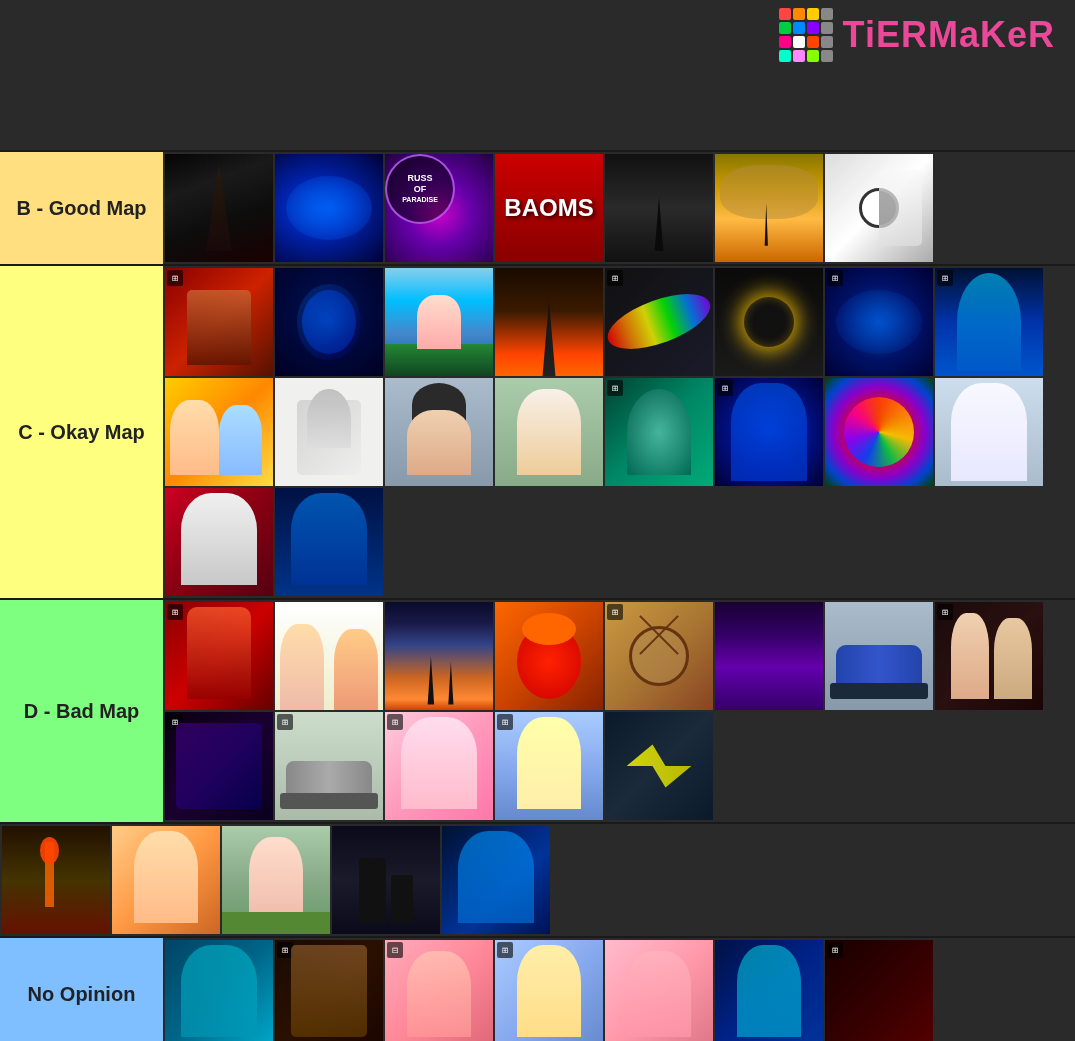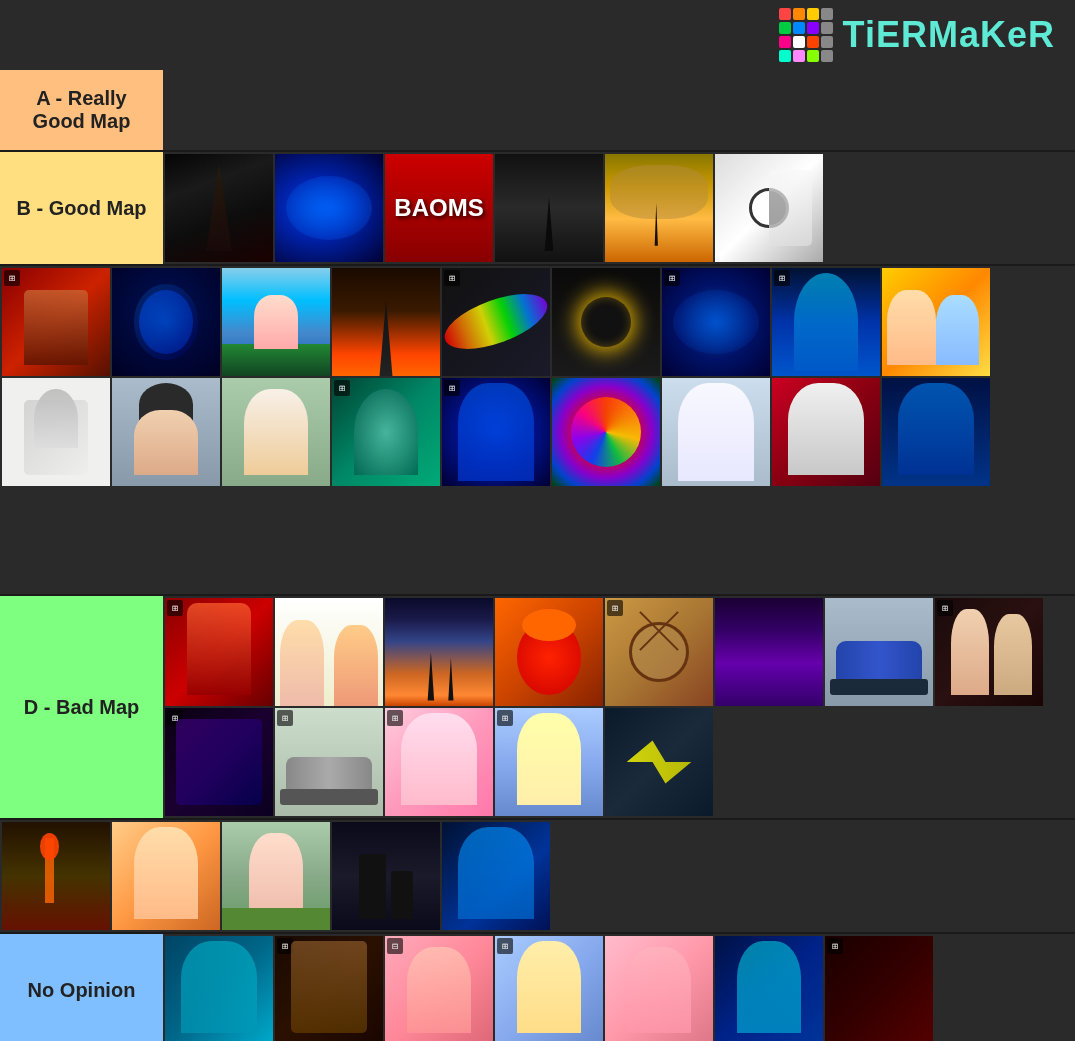--- a/index.html
+++ b/index.html
@@ -35,21 +35,21 @@
 
     .logo-cell {
       width: 12px;
       height: 12px;
       border-radius: 2px;
     }
 
     .logo-text {
       font-size: 36px;
       font-weight: bold;
-      color: #5eead4;
+      color: #ec4899;
       letter-spacing: 1px;
     }
 
     .tier-row {
       display: flex;
       min-height: 80px;
       border-bottom: 2px solid #1a1a1a;
     }
 
     .tier-label {
@@ -143,38 +143,42 @@
       <div class="logo-cell" style="background:#888;"></div>
     </div>
     <div class="logo-text">TiERMaKeR</div>
   </div>
 </div>
 
 <div>
 
 
   <div class="tier-row">
-    <div class="tier-label a-tier">A - Really Good Map</div>
     <div class="tier-items" style="min-height:80px;"></div>
   </div>
 
   <div class="tier-row" style="min-height:110px;">
     <div class="tier-label b-tier">B - Good Map</div>
     <div class="tier-items">
 
       <div class="tier-item img-b1">
         <div style="width:100%;height:100%;background:linear-gradient(160deg,#050505 0%,#1a1a1a 30%,#0d0d0d 60%,#1a0000 100%);position:relative;">
           <div style="position:absolute;top:10%;left:30%;width:40%;height:80%;background:linear-gradient(180deg,#2a1a0a,#1a0a0a);opacity:0.8;clip-path:polygon(50% 0,80% 100%,20% 100%)"></div>
         </div>
       </div>
 
       <div class="tier-item" style="background:radial-gradient(ellipse at 40% 50%, #0044cc 0%, #0022aa 40%, #000033 100%);">
         <div style="position:absolute;top:20%;left:10%;width:80%;height:60%;background:radial-gradient(ellipse, rgba(0,100,255,0.8), transparent);border-radius:50%;"></div>
       </div>
 
+      <div class="tier-item" style="background:radial-gradient(circle at 50% 55%, #cc00cc 0%, #6600aa 40%, #220044 100%);">
+        <div style="width:70px;height:70px;border-radius:50%;background:rgba(0,0,0,0.5);border:2px solid rgba(200,100,255,0.8);display:flex;align-items:center;justify-content:center;flex-direction:column;">
+          <div style="color:white;font-size:9px;font-weight:bold;text-align:center;line-height:1.2;">RUSS<br>OF<br><span style="font-size:7px;">PARADISE</span></div>
+        </div>
+      </div>
 
       <div class="tier-item" style="background:linear-gradient(180deg,#cc0000 0%,#880000 100%);">
         <div style="width:100%;height:100%;display:flex;align-items:center;justify-content:center;font-size:24px;font-weight:900;color:white;text-shadow:2px 2px 4px rgba(0,0,0,0.8);">BAOMS</div>
       </div>
 
       <div class="tier-item" style="background:linear-gradient(180deg,#111 0%,#2a2a2a 50%,#111 100%);">
         <div style="position:absolute;bottom:10%;left:40%;width:20%;height:50%;background:#0a0a0a;clip-path:polygon(50% 0,70% 100%,30% 100%);"></div>
       </div>
 
       <div class="tier-item" style="background:linear-gradient(180deg,#887700 0%,#cc9900 30%,#ffbb44 60%,#cc6600 100%);">
@@ -183,20 +187,21 @@
       </div>
 
       <div class="tier-item" style="background:linear-gradient(135deg,#ddd 0%,#fff 50%,#aaa 100%);">
         <div style="position:absolute;top:50%;left:50%;transform:translate(-50%,-50%);width:40px;height:40px;border-radius:50%;border:3px solid #333;background:conic-gradient(#000 0deg 180deg,#fff 180deg 360deg);"></div>
         <div style="position:absolute;top:15%;right:10%;width:40%;height:70%;background:linear-gradient(180deg,#f8f8f8,#e0e0e0);border-radius:5px;opacity:0.7;"></div>
       </div>
     </div>
   </div>
 
   <div class="tier-row" style="min-height:330px;">
+    <div class="tier-label c-tier">C - Okay Map</div>
     <div class="tier-items">
 
       <div class="tier-item" style="background:linear-gradient(135deg,#8b0000 0%,#cc2200 50%,#551100 100%);">
         <div class="item-icon">⊞</div>
         <div style="position:absolute;bottom:10%;left:20%;width:60%;height:70%;background:linear-gradient(180deg,rgba(200,100,50,0.8),rgba(100,20,0,0.9));border-radius:5px 5px 0 0;"></div>
       </div>
 
       <div class="tier-item" style="background:radial-gradient(circle at 50% 40%,#001155 0%,#000022 100%);">
         <div style="position:absolute;top:20%;left:25%;width:50%;height:60%;background:radial-gradient(circle,#0066ff,#0022aa);border-radius:50%;opacity:0.8;"></div>
         <div style="position:absolute;top:15%;left:20%;width:60%;height:70%;background:linear-gradient(135deg,rgba(0,100,200,0.3),rgba(0,0,100,0.5));border-radius:50%;"></div>

